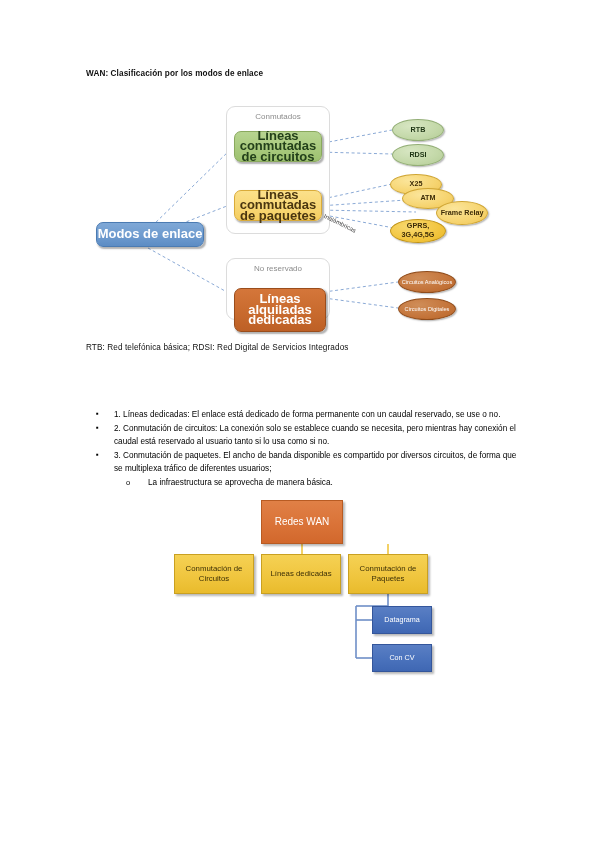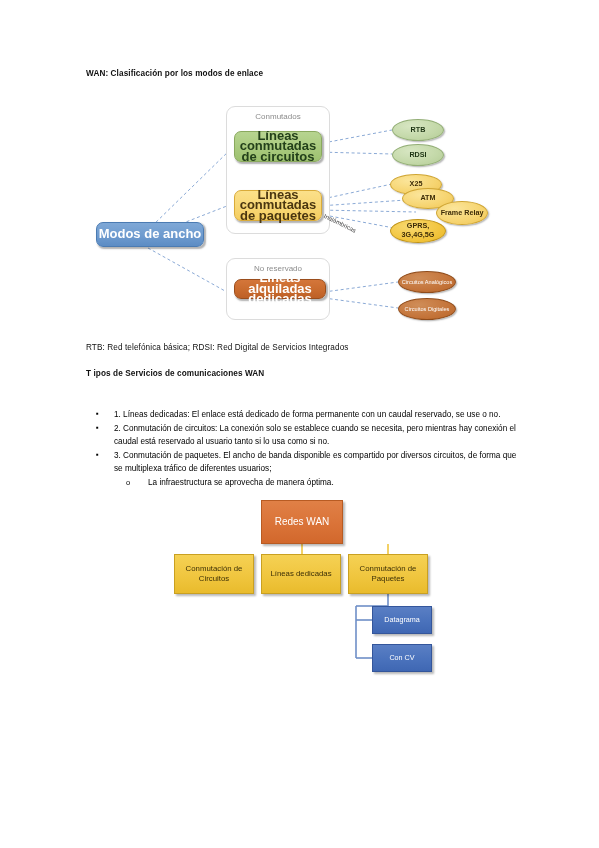--- a/index.html
+++ b/index.html
@@ -249,52 +249,51 @@
     </svg>
 
     <div class="grp-box" style="left:140px; top:6px; width:102px; height:126px;">
       <div class="grp-label">Conmutados</div>
     </div>
 
     <div class="grp-box" style="left:140px; top:158px; width:102px; height:60px;">
       <div class="grp-label">No reservado</div>
     </div>
 
-    <div class="node node-blue" style="left:10px; top:122px; width:108px; height:25px;">Modos de ancho</div>
+    <div class="node node-blue" style="left:10px; top:122px; width:108px; height:25px;">Modos de enlace</div>
 
     <div class="node node-green" style="left:148px; top:31px; width:88px; height:31px;">Líneas conmutadas de circuitos</div>
 
     <div class="node node-yellow" style="left:148px; top:90px; width:88px; height:31px;">Líneas conmutadas de paquetes</div>
 
-    <div class="node node-orange" style="left:148px; top:179px; width:92px; height:20px;">Líneas alquiladas dedicadas</div>
+    <div class="node node-orange" style="left:148px; top:188px; width:92px; height:44px;">Líneas alquiladas dedicadas</div>
 
     <div class="rot-label" style="left:240px; top:112px;">Inalámbricas</div>
 
     <div class="ellipse ell-green" style="left:306px; top:19px; width:52px; height:22px;">RTB</div>
     <div class="ellipse ell-green" style="left:306px; top:44px; width:52px; height:22px;">RDSI</div>
 
     <div class="ellipse ell-yellow" style="left:304px; top:74px; width:52px; height:21px;">X25</div>
     <div class="ellipse ell-yellow" style="left:316px; top:88px; width:52px; height:21px;">ATM</div>
     <div class="ellipse ell-yellow" style="left:350px; top:101px; width:52px; height:24px;">Frame Relay</div>
     <div class="ellipse ell-yellow-dark" style="left:304px; top:119px; width:56px; height:24px;">GPRS, 3G,4G,5G</div>
 
     <div class="ellipse ell-orange" style="left:312px; top:171px; width:58px; height:22px;">Circuitos Analógicos</div>
     <div class="ellipse ell-orange" style="left:312px; top:198px; width:58px; height:22px;">Circuitos Digitales</div>
 
   </div>
 
   <div class="doc-text legend-line">RTB: Red telefónica básica; RDSI: Red Digital de Servicios Integrados</div>
 
-  <div class="doc-text heading-2 bold">T ipos de Servicios de comunicaciones WAN</div>
 
   <div class="bullets">
     <div class="bullet">1. Líneas dedicadas: El enlace está dedicado de forma permanente con un caudal reservado, se use o no.</div>
     <div class="bullet">2. Conmutación de circuitos: La conexión solo se establece cuando se necesita, pero mientras hay conexión el caudal está reservado al usuario tanto si lo usa como si no.</div>
     <div class="bullet">3. Conmutación de paquetes. El ancho de banda disponible es compartido por diversos circuitos, de forma que se multiplexa tráfico de diferentes usuarios;</div>
-    <div class="subbullet">La infraestructura se aprovecha de manera óptima.</div>
+    <div class="subbullet">La infraestructura se aprovecha de manera básica.</div>
   </div>
 
   <div class="diagram2">
 
     <svg class="svg-layer" viewBox="0 0 290 185" preserveAspectRatio="none">
       <g fill="none" stroke-width="1.6">
 
         <line x1="142" y1="46" x2="142" y2="56" stroke="#f0c63f"></line>
 
         <line x1="228" y1="46" x2="228" y2="56" stroke="#f0c63f"></line>

